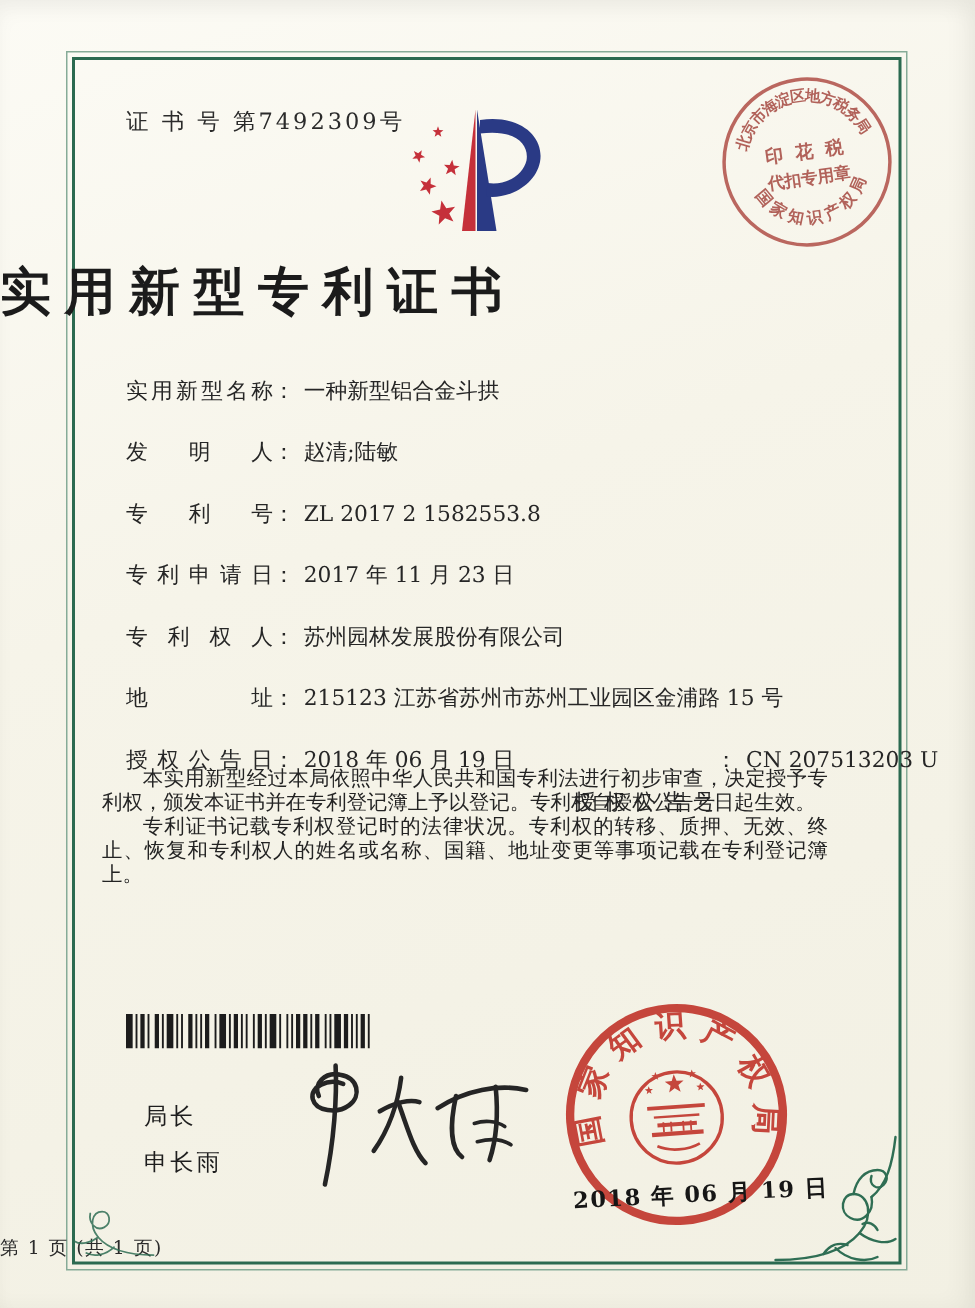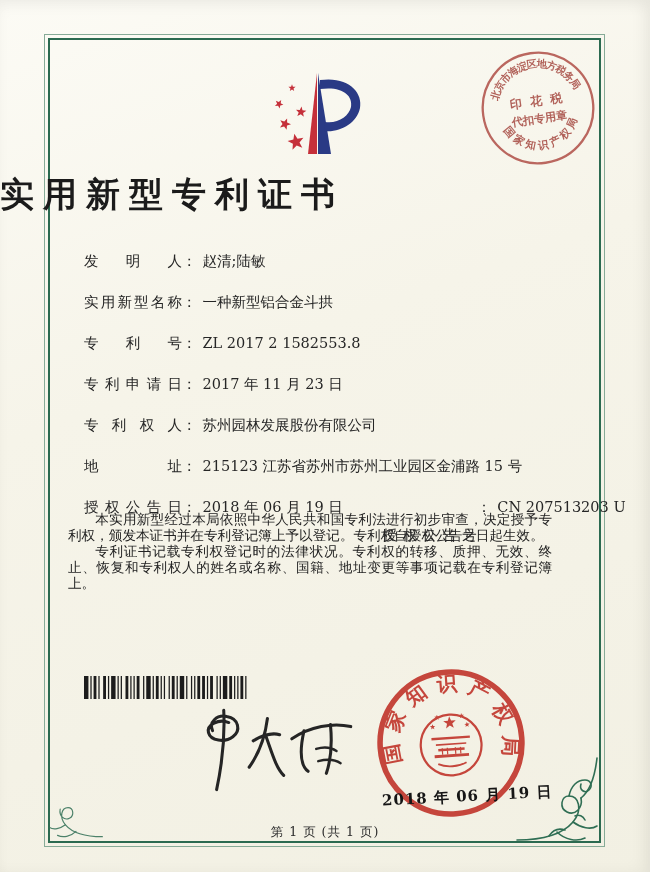--- a/index.html
+++ b/index.html
@@ -26,33 +26,34 @@
   .rlabel{display:inline-block;width:94px;text-align:justify;text-align-last:justify;vertical-align:top;margin-top:28px;}
   
   .paras{position:absolute;left:68px;top:511px;width:484px;font-size:13.6px;line-height:16px;text-align:justify;color:#232323;}
   .paras p{margin:0;text-indent:2em;}
   
   .barcode{position:absolute;left:84px;top:676px;width:166px;height:23px;}
   .signer{position:absolute;left:96px;top:729px;font-size:15.5px;line-height:31px;letter-spacing:2px;color:#1e1e1e;}
   .signature{position:absolute;left:178px;top:700px;width:188px;height:102px;}
   .seal{position:absolute;left:374px;top:666px;width:154px;height:154px;transform:rotate(-4deg);opacity:.93;}
   .seal-date{position:absolute;left:382px;top:787px;font-size:15px;font-weight:600;letter-spacing:1px;transform:rotate(-3deg);color:#161616;}
-  .footer{position:absolute;left:0;right:0;top:824px;text-align:center;font-size:12.5px;letter-spacing:1px;color:#2b2b2b;}
+  .footer{position:absolute;left:0;right:0;top:824px;text-align:left;font-size:12.5px;letter-spacing:1px;color:#2b2b2b;}
   .flourish-br{position:absolute;right:49px;bottom:28px;width:88px;height:92px;}
   .flourish-bl{position:absolute;left:47px;bottom:28px;width:58px;height:70px;transform:scaleX(-1);opacity:.85;}
 </style>
 </head>
 <body>
 
 <div class="page">
 
   <div class="frame">
     <div class="frame-inner"></div>
   </div>
 
+  <div class="cert-no">证 书 号 第7492309号</div>
 
   <svg class="tax-stamp" viewBox="0 0 132 132">
     <circle cx="66" cy="66" r="57" fill="none" stroke="#b2544c" stroke-width="2.4"></circle>
     <path id="stamp-arc-top" d="M25.4,55.1 A42,42 0 0 1 106.6,55.1" fill="none"></path>
     <path id="stamp-arc-bottom" d="M25.4,76.9 A42,42 0 0 0 106.6,76.9" fill="none"></path>
     <text font-size="10.5" fill="#a84e46" font-weight="bold">
       <textPath href="#stamp-arc-top" startOffset="50%" text-anchor="middle" textLength="106">北京市海淀区地方税务局</textPath>
     </text>
     <text font-size="11" fill="#a84e46" font-weight="bold">
       <textPath href="#stamp-arc-bottom" startOffset="50%" text-anchor="middle" textLength="96">国家知识产权局</textPath>
@@ -71,24 +72,24 @@
       </g>
     <polygon points="61,3 52,84 61,84" fill="#c5303a"></polygon>
     <polygon points="62,3 62,84 75,84" fill="#2a3a85"></polygon>
     <path d="M64,10 C92,6 107,22 104,38 C101,53 84,63 68,61 L69,52 C82,54 93,46 95,37 C97,25 86,16 64,19 Z" fill="#2a3a85"></path>
   </svg>
 
   <div class="title">实用新型专利证书</div>
 
   <div class="fields">
     <div class="field-row">
+      <span class="flabel">实用新型名称</span><span>：</span><span class="fvalue">一种新型铝合金斗拱</span>
+    </div>
+    <div class="field-row">
       <span class="flabel">发明人</span><span>：</span><span class="fvalue">赵清;陆敏</span>
-    </div>
-    <div class="field-row">
-      <span class="flabel">实用新型名称</span><span>：</span><span class="fvalue">一种新型铝合金斗拱</span>
     </div>
     <div class="field-row">
       <span class="flabel">专利号</span><span>：</span><span class="fvalue">ZL 2017 2 1582553.8</span>
     </div>
     <div class="field-row">
       <span class="flabel">专利申请日</span><span>：</span><span class="fvalue">2017 年 11 月 23 日</span>
     </div>
     <div class="field-row">
       <span class="flabel">专利权人</span><span>：</span><span class="fvalue">苏州园林发展股份有限公司</span>
     </div>
@@ -140,20 +141,24 @@
       <rect x="132.48" y="0" width="1.25" height="23" fill="#1c1c1c"></rect>
       <rect x="135.67" y="0" width="1.25" height="23" fill="#1c1c1c"></rect>
       <rect x="138.87" y="0" width="4.44" height="23" fill="#1c1c1c"></rect>
       <rect x="145.25" y="0" width="2.84" height="23" fill="#1c1c1c"></rect>
       <rect x="150.04" y="0" width="1.25" height="23" fill="#1c1c1c"></rect>
       <rect x="153.23" y="0" width="1.25" height="23" fill="#1c1c1c"></rect>
       <rect x="156.42" y="0" width="2.84" height="23" fill="#1c1c1c"></rect>
       <rect x="161.21" y="0" width="1.25" height="23" fill="#1c1c1c"></rect>
     </svg>
 
+  <div class="signer">
+    <div>局长</div>
+    <div>申长雨</div>
+  </div>
 
   <svg class="signature" viewBox="0 0 185 100" fill="none" stroke="#252525" stroke-width="3" stroke-linecap="round">
     <path d="M34,30 C30,22 38,14 48,16 C60,18 62,30 54,36 C46,42 32,40 30,32 C28,24 40,18 50,22"></path>
     <path d="M45,10 C46,30 44,60 38,88"></path>
     <path d="M88,18 C86,34 80,52 70,66"></path>
     <path d="M74,40 C84,34 94,32 100,34"></path>
     <path d="M86,34 C92,50 96,66 104,74"></path>
     <path d="M112,38 C130,26 152,22 170,26"></path>
     <path d="M124,30 C120,48 120,64 128,70"></path>
     <path d="M150,24 C152,44 150,60 146,72"></path>

